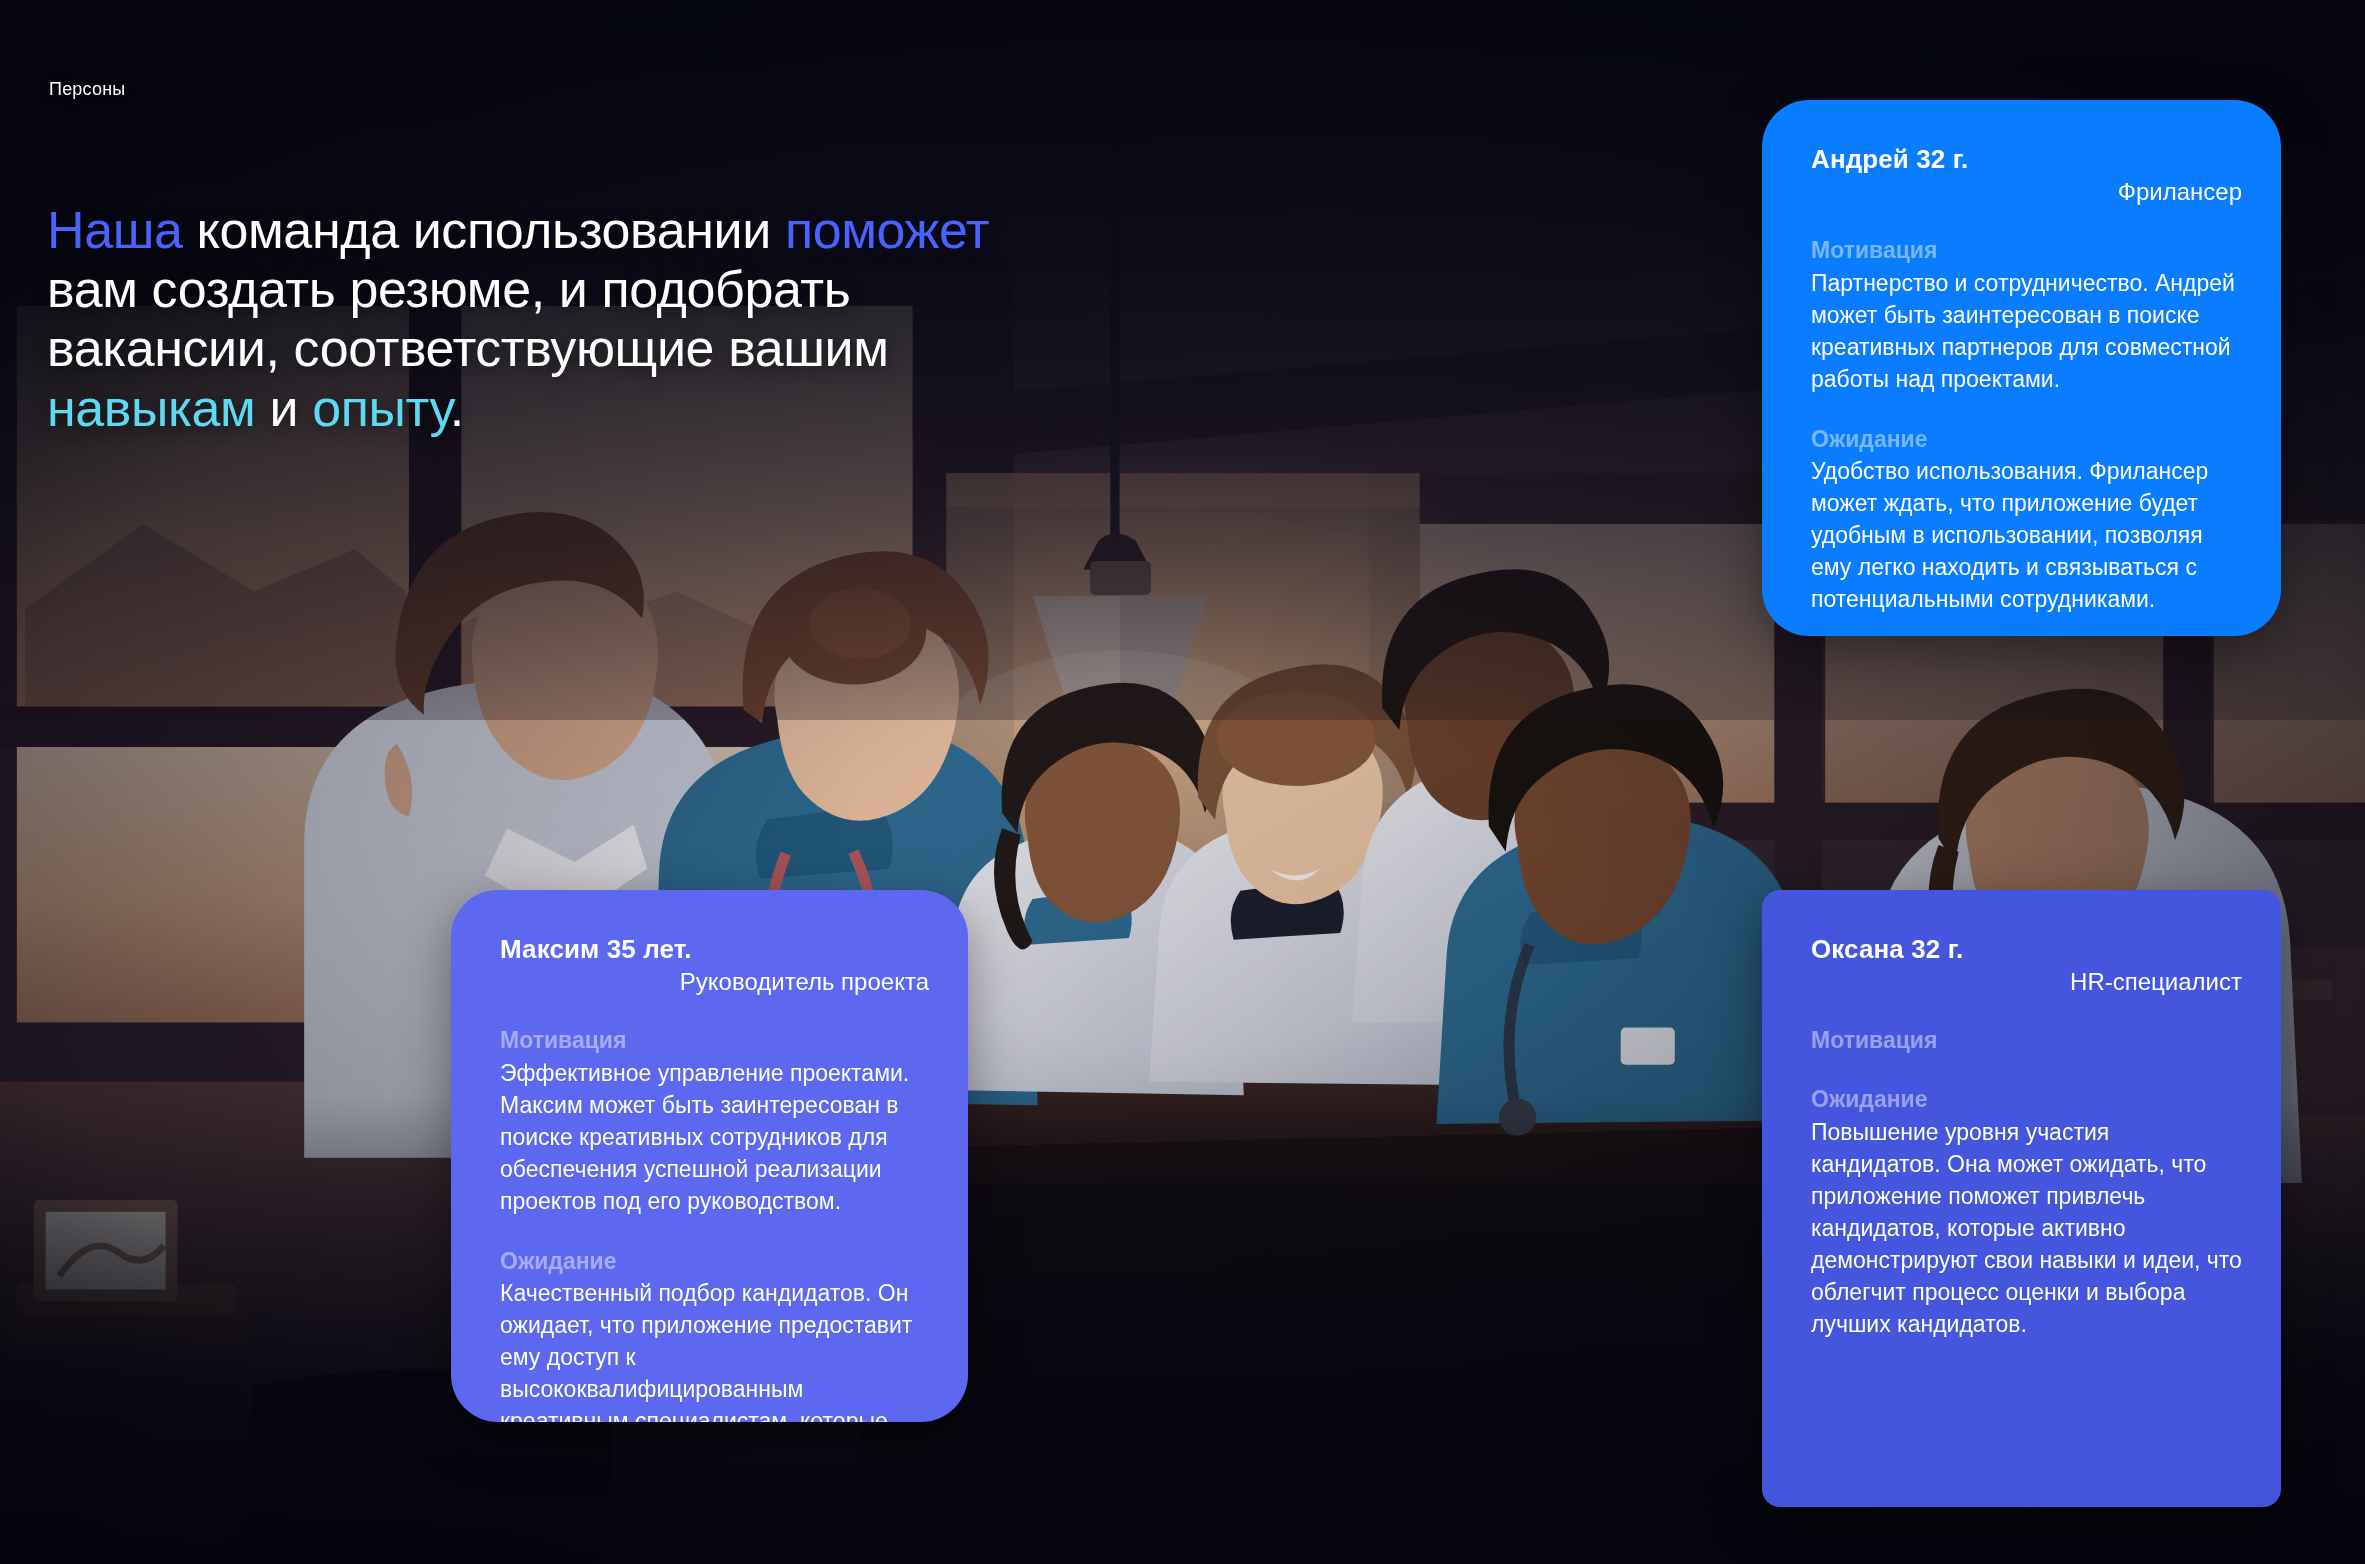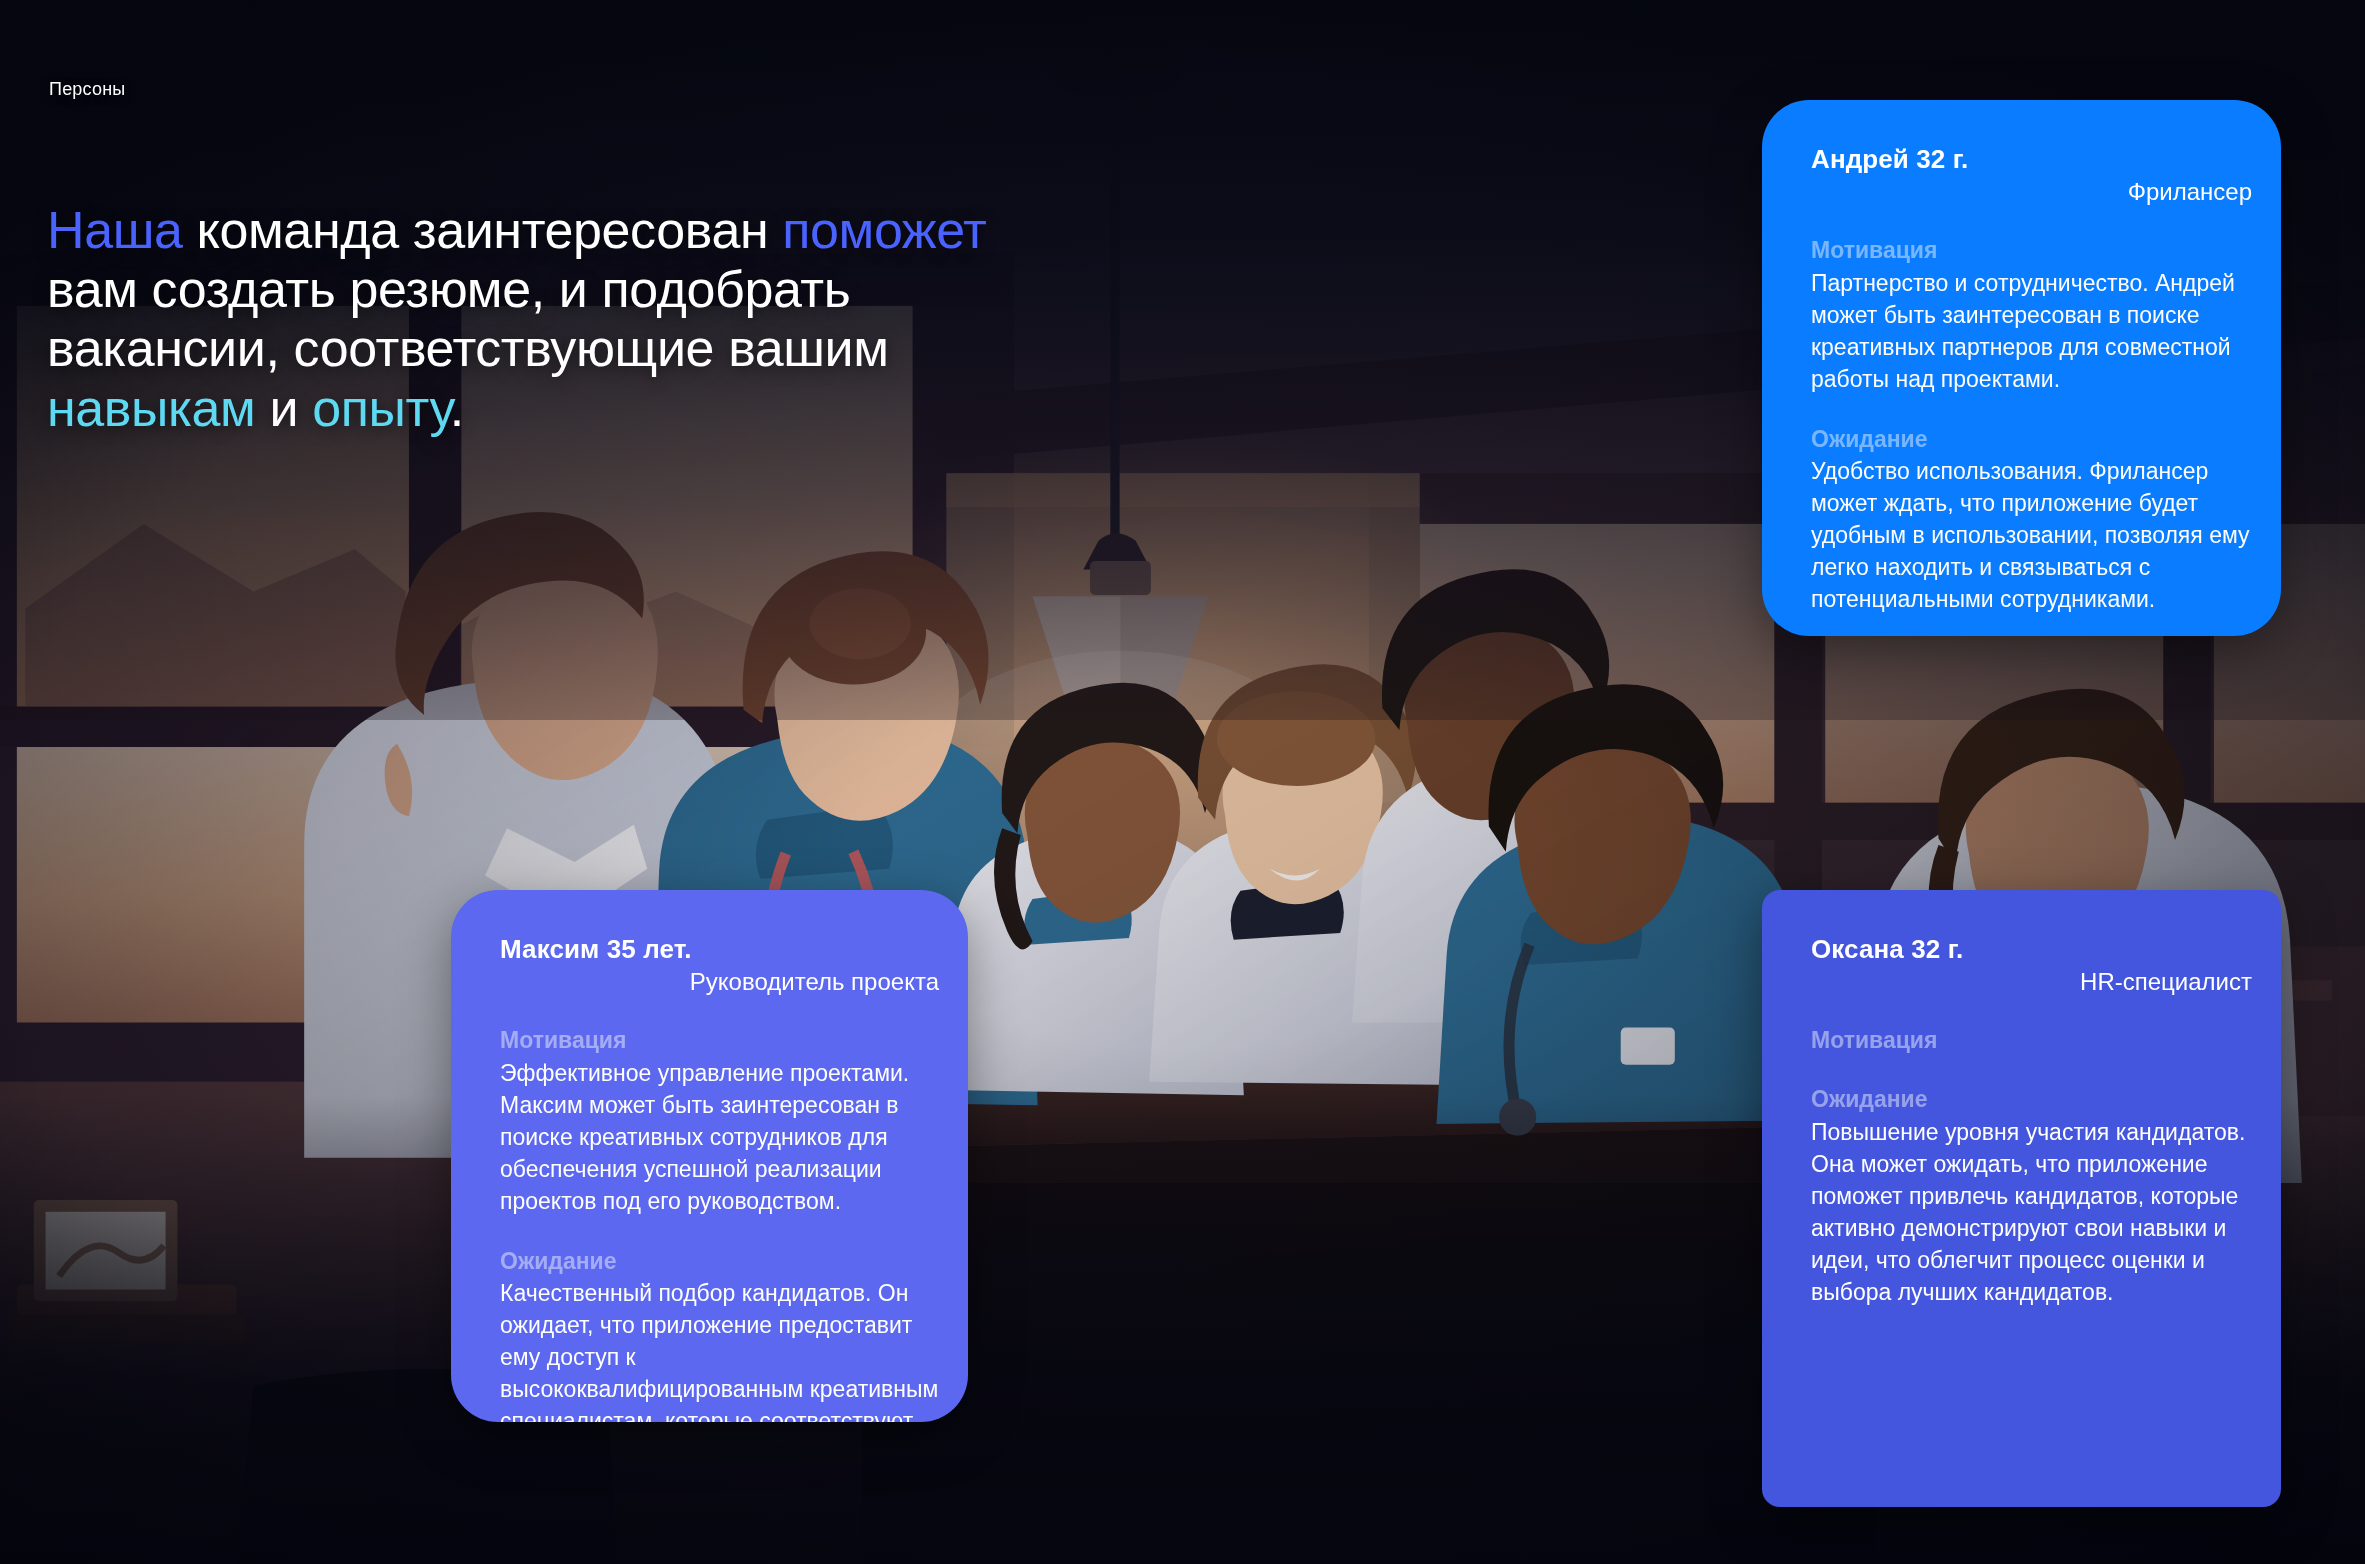--- a/index.html
+++ b/index.html
@@ -68,21 +68,21 @@
     text-shadow: 0 2.5px 15px rgba(0,0,0,0.55);
   }
   .hl-blue { color:#4a63ff; }
   .hl-cyan { color:#5fd9f2;text-align:center; }
 
   
   .card {
     position:absolute;
     border-radius: 47px;
     box-sizing:border-box;
-    padding: 44px 29px 47px 49px;
+    padding: 44px 39px 47px 49px;
     color:#ffffff;
     box-shadow: 0 15px 51px rgba(0,0,0,0.38);
     overflow:hidden;
   }
   .card .name {
     font-size: 26px; font-weight:700; letter-spacing:0.1px;
     line-height:1.22; margin:0 0 1.7px 0;
   }
   .card .role {
     font-size: 24px; font-weight:400; line-height:1.25; margin:0;text-align:right;
@@ -298,21 +298,21 @@
   </svg>
 
   <div class="cool-tint"></div>
   <div class="vignette-top"></div>
   <div class="vignette-bottom"></div>
   <div class="vignette-sides"></div>
 
   <div id="eyebrow">Персоны</div>
 
   <h1 id="headline">
-    <span class="hl-blue">Наша</span><span> команда заинтересован </span><span class="hl-blue">поможет</span><br>
+    <span class="hl-blue">Наша</span><span> команда использовании </span><span class="hl-blue">поможет</span><br>
     <span>вам создать резюме,  и подобрать</span><br>
     <span>вакансии, соответствующие вашим</span><br>
     <span class="hl-cyan">навыкам</span><span> и </span><span class="hl-cyan">опыту</span><span>.</span>
   </h1>
 
   <div class="card" id="card-andrey">
     <p class="name">Андрей 32 г.</p>
     <p class="role">Фрилансер</p>
     <p class="sec-label">Мотивация</p>
     <p class="sec-body">Партнерство и сотрудничество. Андрей может быть заинтересован в поиске креативных партнеров для совместной работы над проектами.</p>

